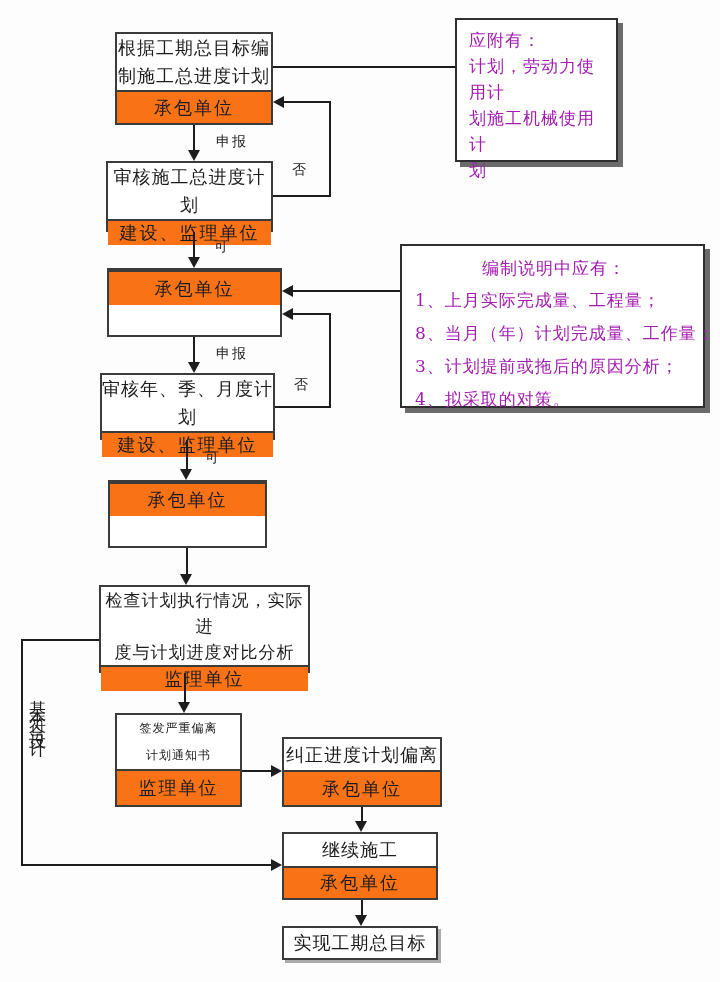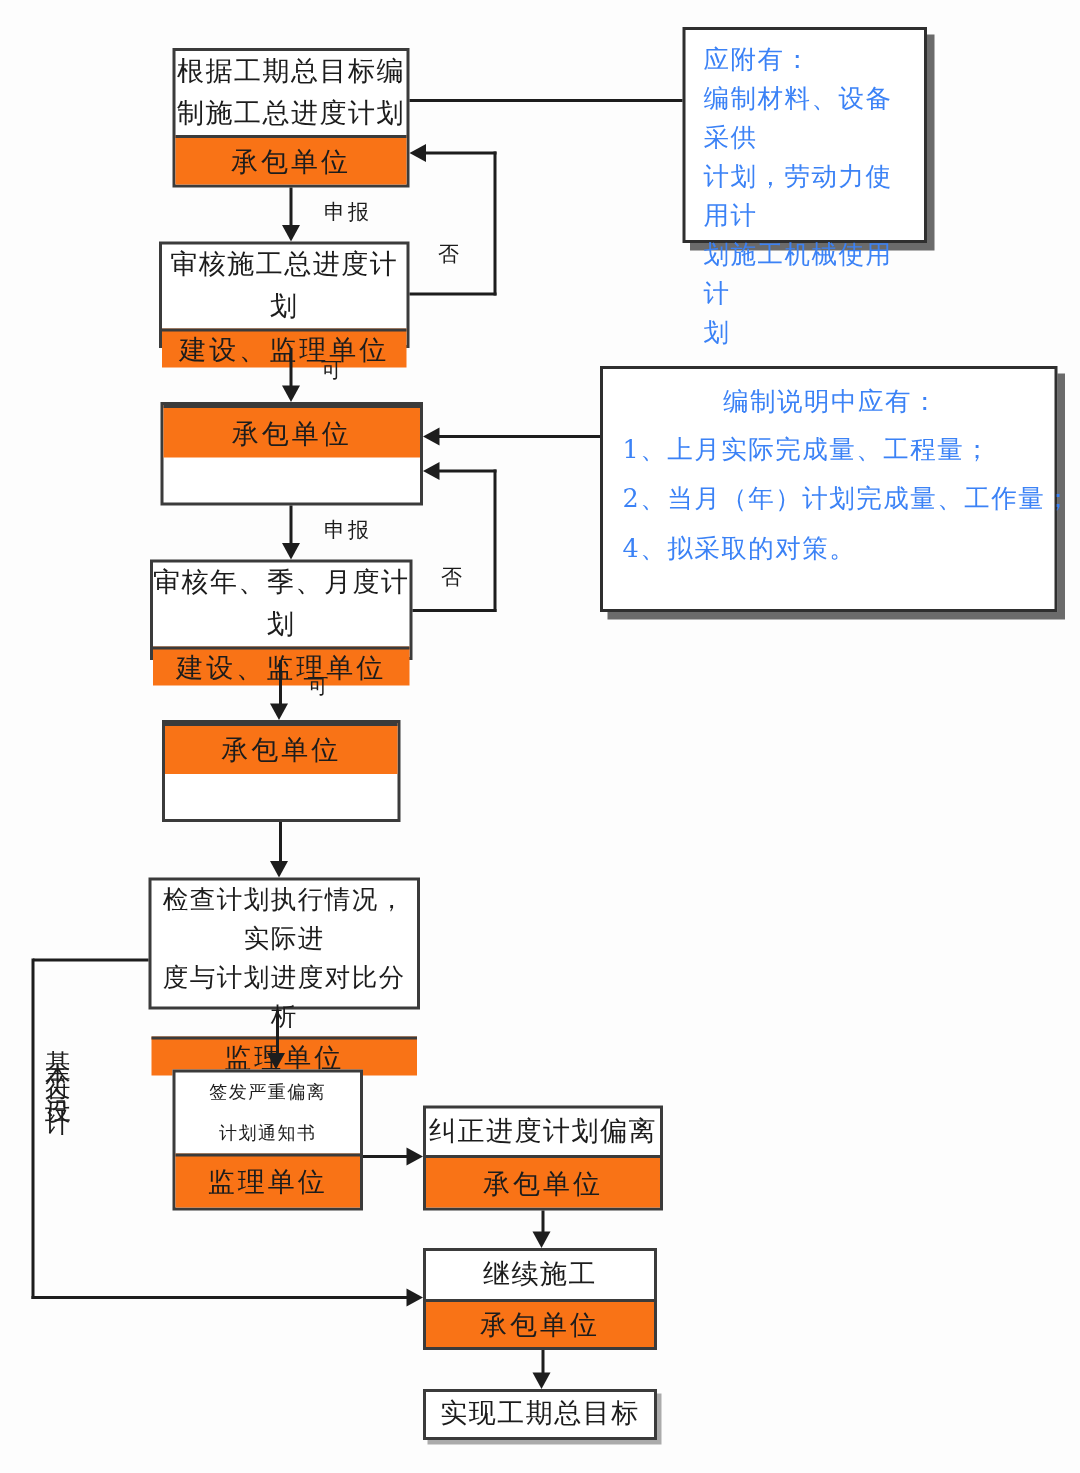--- a/index.html
+++ b/index.html
@@ -8,21 +8,21 @@
 
   .box{position:absolute;border:2px solid #3b3b3b;background:#fff;display:flex;flex-direction:column;
        box-sizing:border-box;color:#1c1c1c;}
   .bt{flex:1;display:flex;flex-direction:column;justify-content:center;align-items:center;
       text-align:center;font-size:18px;line-height:28px;letter-spacing:1px;}
   .br{border-top:2px solid #3b3b3b;background:#f97316;display:flex;align-items:center;
       justify-content:center;font-size:18px;letter-spacing:2px;box-sizing:border-box;}
   .sh-light{box-shadow:3px 3px 0 #ababab;}
 
   .note{position:absolute;border:2px solid #2f2f2f;background:#fff;box-shadow:5px 5px 0 #6b6b6b;
-        box-sizing:border-box;color:#3b82f6;font-size:17px;}
+        box-sizing:border-box;color:#a21caf;font-size:17px;}
   .note1-body{padding:7px 10px 0 12px;line-height:26px;letter-spacing:1px;}
   .note2-body{padding:9px 10px 0 13px;}
   .note2-title{text-align:center;line-height:26px;letter-spacing:1px;margin-bottom:3px;}
   .note2-item{line-height:33px;letter-spacing:1px;white-space:nowrap;}
 
   .hl{position:absolute;height:2px;background:#1d1d1d;}
   .vl{position:absolute;width:2px;background:#1d1d1d;}
   .ah{position:absolute;width:0;height:0;}
   .ah-d{border-left:6px solid transparent;border-right:6px solid transparent;border-top:11px solid #1d1d1d;}
   .ah-l{border-top:6px solid transparent;border-bottom:6px solid transparent;border-right:11px solid #1d1d1d;}
@@ -60,21 +60,21 @@
     <div class="bt">
       <span>审核年、季、月度计划</span>
     </div>
     <div class="br" style="height:32px;">建设、监理单位</div>
   </div>
 
   <div class="box" style="left:108px;top:480px;width:159px;height:68px;">
     <div class="br" style="height:34px;">承包单位</div>
   </div>
 
-  <div class="box" style="left:99px;top:585px;width:181px;height:88px;">
+  <div class="box" style="left:99px;top:585px;width:211px;height:88px;">
     <div class="bt" style="line-height:26px;font-size:17px;">
       <span>检查计划执行情况，实际进</span>
       <span>度与计划进度对比分析</span>
     </div>
     <div class="br" style="height:33px;">监理单位</div>
   </div>
 
   <div class="box" style="left:115px;top:713px;width:127px;height:94px;">
     <div class="bt" style="line-height:27px;font-size:12px;">
       <span>签发严重偏离</span>
@@ -99,32 +99,32 @@
 
   <div class="box sh-light" style="left:282px;top:926px;width:156px;height:34px;">
     <div class="bt">
       <span>实现工期总目标</span>
     </div>
   </div>
 
   <div class="note" style="left:455px;top:18px;width:163px;height:144px;">
     <div class="note1-body">
       <div>应附有：</div>
-      <div>编制材料、设备采供</div>
       <div>计划，劳动力使用计</div>
       <div>划施工机械使用计</div>
       <div>划</div>
     </div>
   </div>
 
   <div class="note" style="left:400px;top:244px;width:305px;height:164px;">
     <div class="note2-body">
       <div class="note2-title">编制说明中应有：</div>
       <div class="note2-item">1、上月实际完成量、工程量；</div>
-      <div class="note2-item">2、当月（年）计划完成量、工作量；</div>
+      <div class="note2-item">8、当月（年）计划完成量、工作量；</div>
+      <div class="note2-item">3、计划提前或拖后的原因分析；</div>
       <div class="note2-item">4、拟采取的对策。</div>
     </div>
   </div>
 
   <div class="hl" style="left:273px;top:66px;width:182px;"></div>
 
   <div class="vl" style="left:193px;top:125px;height:26px;"></div>
   <div class="ah ah-d" style="left:188px;top:150px;"></div>
   <div class="lbl" style="left:216px;top:133px;">申报</div>
 

